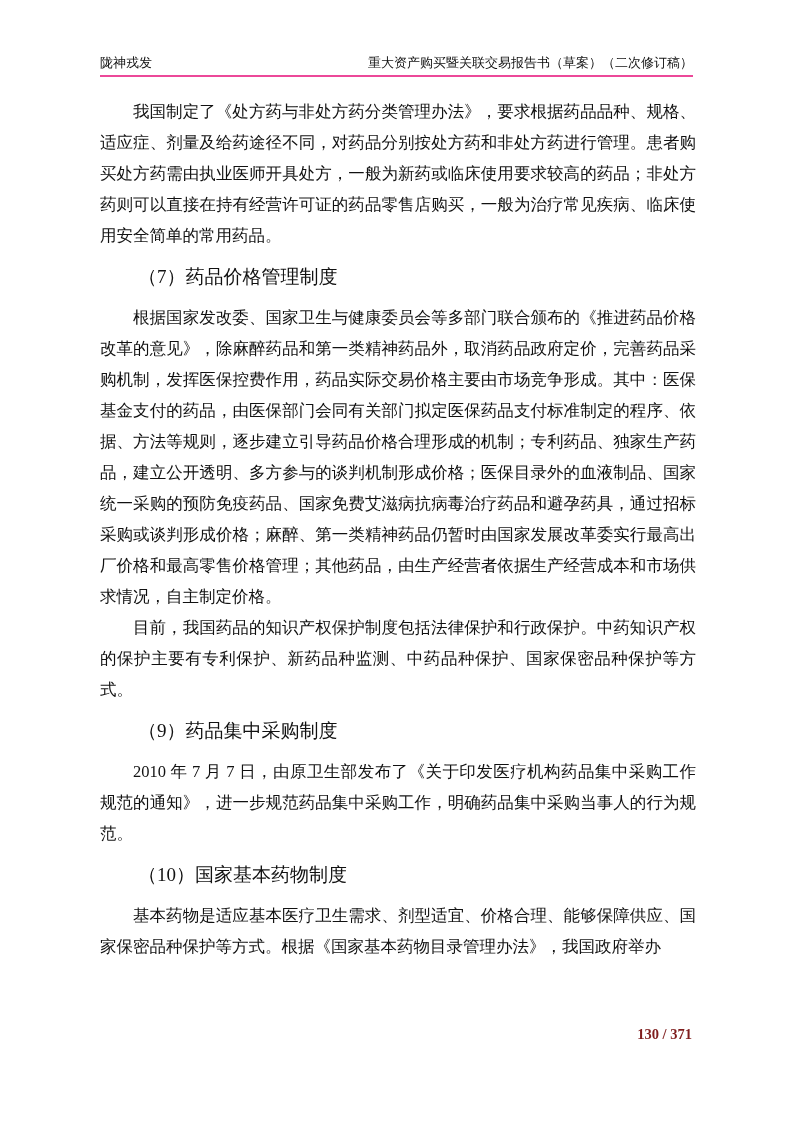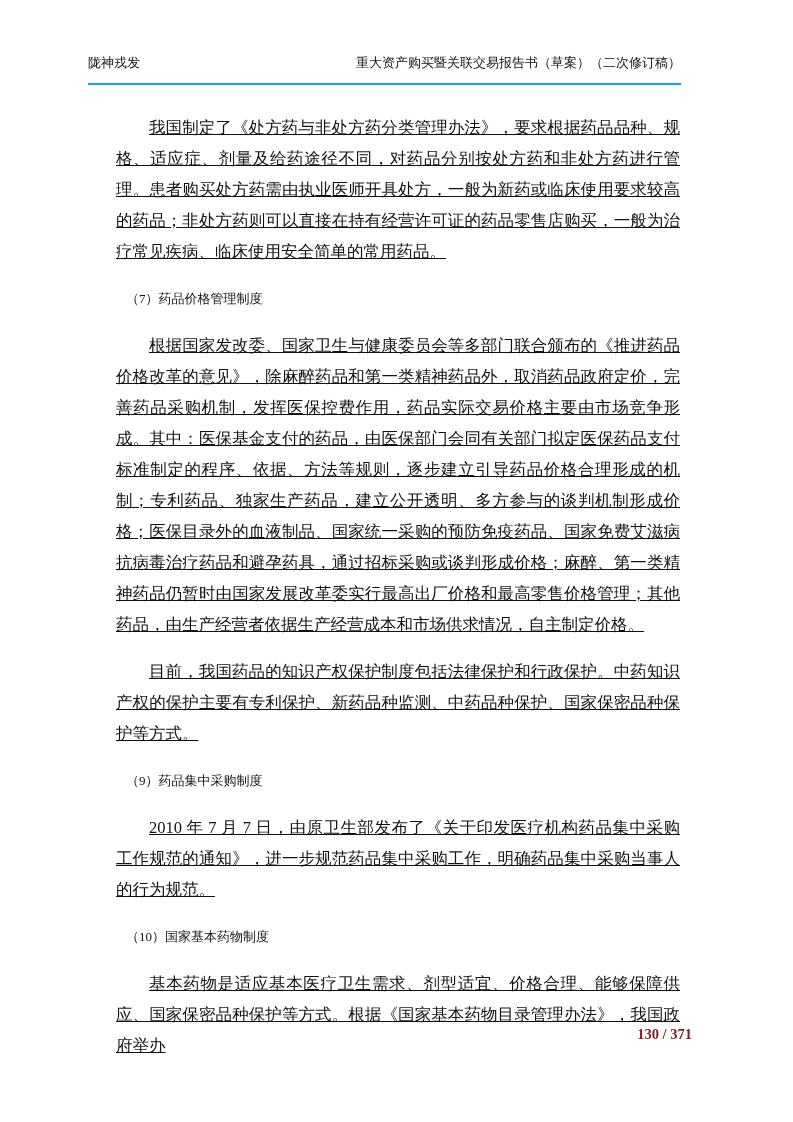--- a/index.html
+++ b/index.html
@@ -10,51 +10,50 @@
   }
   .page {
     position: relative;
     width: 793px;
     height: 1122px;
     background: #ffffff;
     overflow: hidden;
   }
   .page-header {
     position: absolute;
-    left: 88px;
+    left: 100px;
     top: 54px;
     width: 593px;
     display: flex;
     justify-content: space-between;
     align-items: flex-end;
     font-size: 13px;
     line-height: 17px;
-    padding-bottom: 12px;
-    border-bottom: 2px solid #0ea5e9;
+    padding-bottom: 4px;
+    border-bottom: 2px solid #ec4899;
     white-space: nowrap;
   }
   .content {
     position: absolute;
     left: 100px;
     top: 96px;
     width: 596px;
     font-size: 16.5px;
     line-height: 31px;
     text-align: justify;
     text-justify: inter-ideograph;
   }
   .para {
     text-indent: 2em;
-    margin: 16px;
-    text-decoration: underline;
+    margin: 0;
   }
   .section-heading {
     text-indent: 2em;
     font-weight: normal;
-    font-size: 13px;
+    font-size: 19px;
     line-height: 31px;
     margin: 10px 0;
   }
   .page-footer {
     position: absolute;
     right: 101px;
     top: 1026px;
     font-size: 14.5px;
     font-weight: bold;
     color: #7f1d1d;

